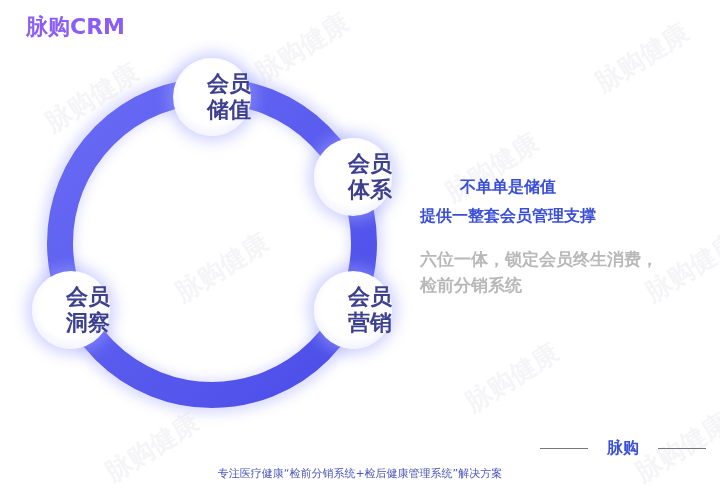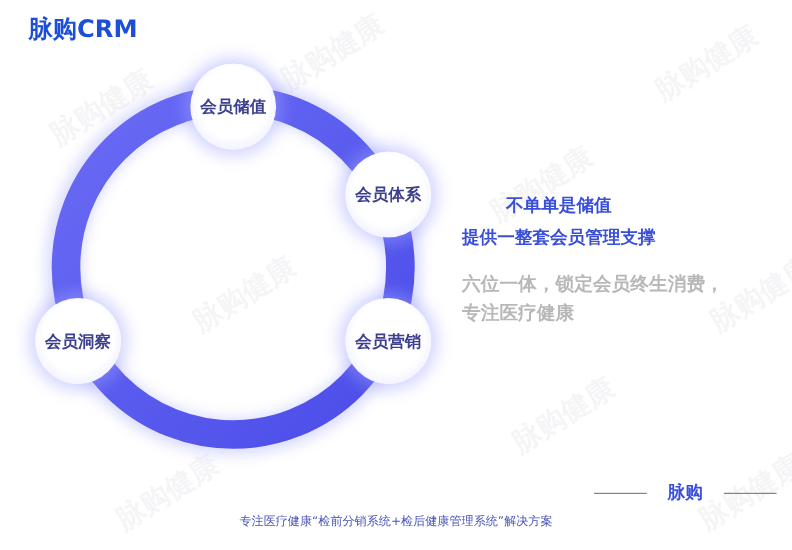--- a/index.html
+++ b/index.html
@@ -1,20 +1,20 @@
 <!DOCTYPE html>
 <html><head>
 <meta charset="utf-8">
 <style>
   html,body{margin:0;padding:0;}
   body{width:720px;height:500px;position:relative;overflow:hidden;background:#ffffff;font-family:"DejaVu Sans",sans-serif;}
-  .logo{position:absolute;left:26px;top:12px;font-size:22px;font-weight:bold;color:#1d4ed8;letter-spacing:0px;}
+  .logo{position:absolute;left:26px;top:12px;font-size:22px;font-weight:bold;color:#8b5cf6;letter-spacing:0px;}
   .watermark{position:absolute;font-size:26px;font-weight:bold;color:rgba(200,200,210,0.18);transform:rotate(-32deg);white-space:nowrap;pointer-events:none;}
   .diagram{position:absolute;left:0;top:0;width:430px;height:470px;}
-  .node{position:absolute;width:78px;height:78px;border-radius:50%;background:radial-gradient(circle at 50% 45%,#ffffff 55%,#eef0ff 80%,#dfe3ff 100%);box-shadow:0 0 14px 6px rgba(160,165,255,0.45);display:flex;flex-direction:row;align-items:center;justify-content:center;color:#3d3f8f;font-weight:bold;font-size:15px;line-height:26px;text-align:center;}
+  .node{position:absolute;width:78px;height:78px;border-radius:50%;background:radial-gradient(circle at 50% 45%,#ffffff 55%,#eef0ff 80%,#dfe3ff 100%);box-shadow:0 0 14px 6px rgba(160,165,255,0.45);display:flex;flex-direction:column;align-items:flex-end;justify-content:center;color:#3d3f8f;font-weight:bold;font-size:22px;line-height:26px;text-align:center;}
   .headline{position:absolute;left:420px;top:172px;font-size:16px;font-weight:bold;color:#3a4fd8;line-height:29px;text-align:center;}
   .sub{position:absolute;left:420px;top:246px;font-size:17px;color:#b8b8b8;line-height:26px;font-weight:bold;}
   .footer-brand{position:absolute;left:0;width:720px;top:438px;text-align:right;}
   .footer-brand .line{display:inline-block;width:48px;height:1px;background:#777;vertical-align:middle;margin:0 14px;}
   .footer-brand .name{font-size:16px;font-weight:bold;color:#3a4fd8;vertical-align:middle;}
   .footer-tag{position:absolute;left:0;width:720px;top:466px;text-align:center;font-size:11px;color:#4a55b8;}
 </style>
 </head>
 <body>
 
@@ -65,21 +65,21 @@
   </div>
 </div>
 
 <div class="headline">
   <div>不单单是储值</div>
   <div>提供一整套会员管理支撑</div>
 </div>
 
 <div class="sub">
   <div>六位一体，锁定会员终生消费，</div>
-  <div>专注医疗健康</div>
+  <div>检前分销系统</div>
 </div>
 
 <div class="footer-brand">
   <span class="line"></span>
   <span class="name">脉购</span>
   <span class="line"></span>
 </div>
 <div class="footer-tag">专注医疗健康“检前分销系统+检后健康管理系统”解决方案</div>
 
 </body></html>

